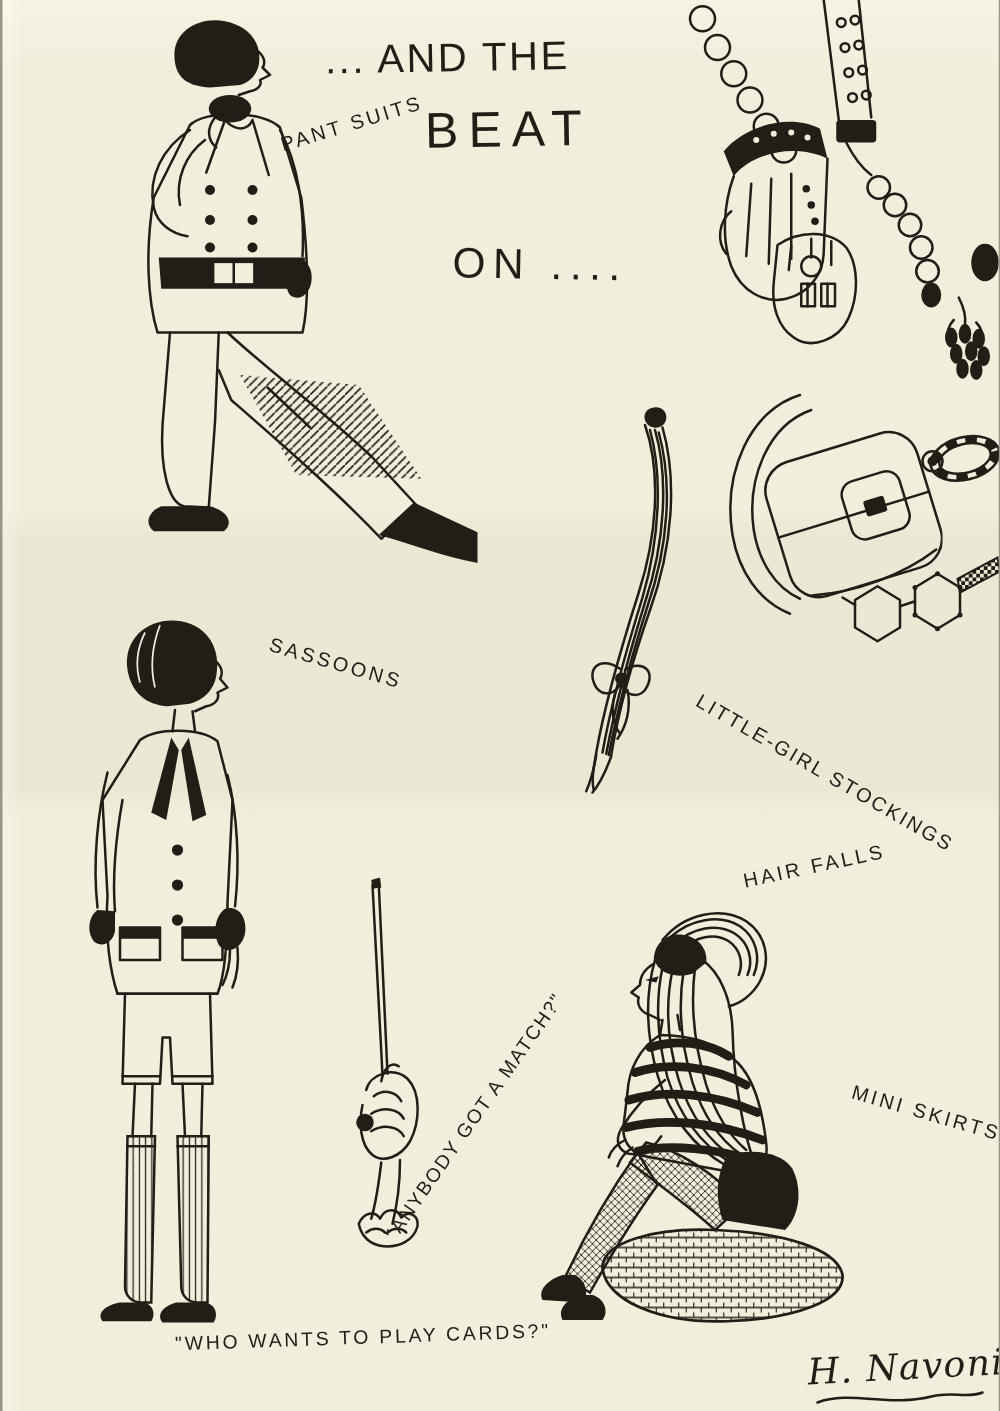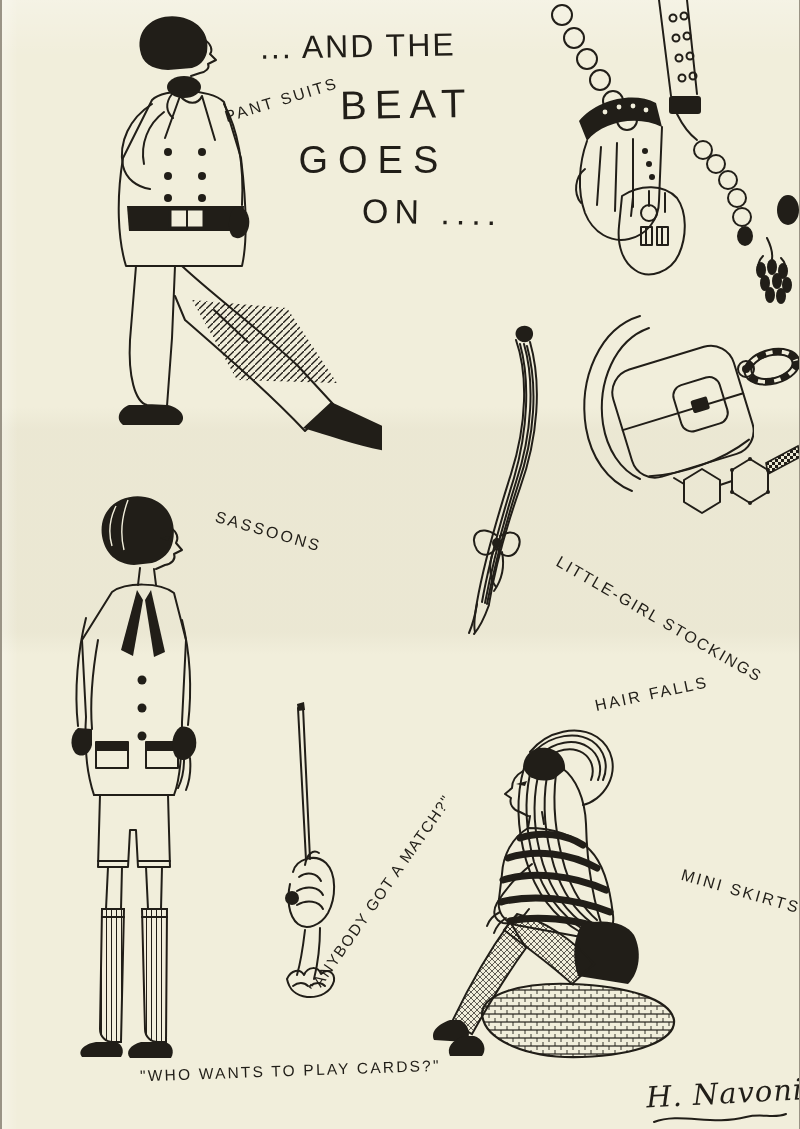--- a/index.html
+++ b/index.html
@@ -50,21 +50,20 @@
       </pattern>
       <pattern id="checker" width="6" height="6" patternUnits="userSpaceOnUse">
         <rect width="3" height="3" fill="#211e18"></rect>
         <rect x="3" y="3" width="3" height="3" fill="#211e18"></rect>
       </pattern>
     </defs>
   </svg>
 
   <div class="abs hand t1" style="left:258px; top:28px;">... AND THE</div>
   <div class="abs hand t2" style="left:338px; top:82px;">BEAT</div>
-  <div class="abs hand t3" style="left:297px; top:139px;">GOES</div>
   <div class="abs hand t4" style="left:360px; top:193px;">ON ....</div>
 
   <div class="abs hand lbl" style="left:226px; top:108px; transform:rotate(-17deg); transform-origin:left bottom;">PANT SUITS</div>
   <div class="abs hand lbl" style="left:216px; top:508px; transform:rotate(16deg); transform-origin:left top;">SASSOONS</div>
   <div class="abs hand lbl" style="left:560px; top:553px; transform:rotate(30deg); transform-origin:left top; letter-spacing:2px;">LITTLE-GIRL STOCKINGS</div>
   <div class="abs hand lbl" style="left:595px; top:697px; transform:rotate(-12deg); transform-origin:left bottom;">HAIR FALLS</div>
   <div class="abs hand lbl" style="left:682px; top:866px; transform:rotate(16deg); transform-origin:left top;">MINI SKIRTS</div>
   <div class="abs hand" style="left:318px; top:978px; font-size:15.5px; letter-spacing:1.5px; transform:rotate(-55deg); transform-origin:left bottom;">"ANYBODY GOT A MATCH?"</div>
   <div class="abs hand" style="left:138px; top:1062px; font-size:15.5px; letter-spacing:2.2px; transform:rotate(-2deg);">"WHO WANTS TO PLAY CARDS?"</div>
 

